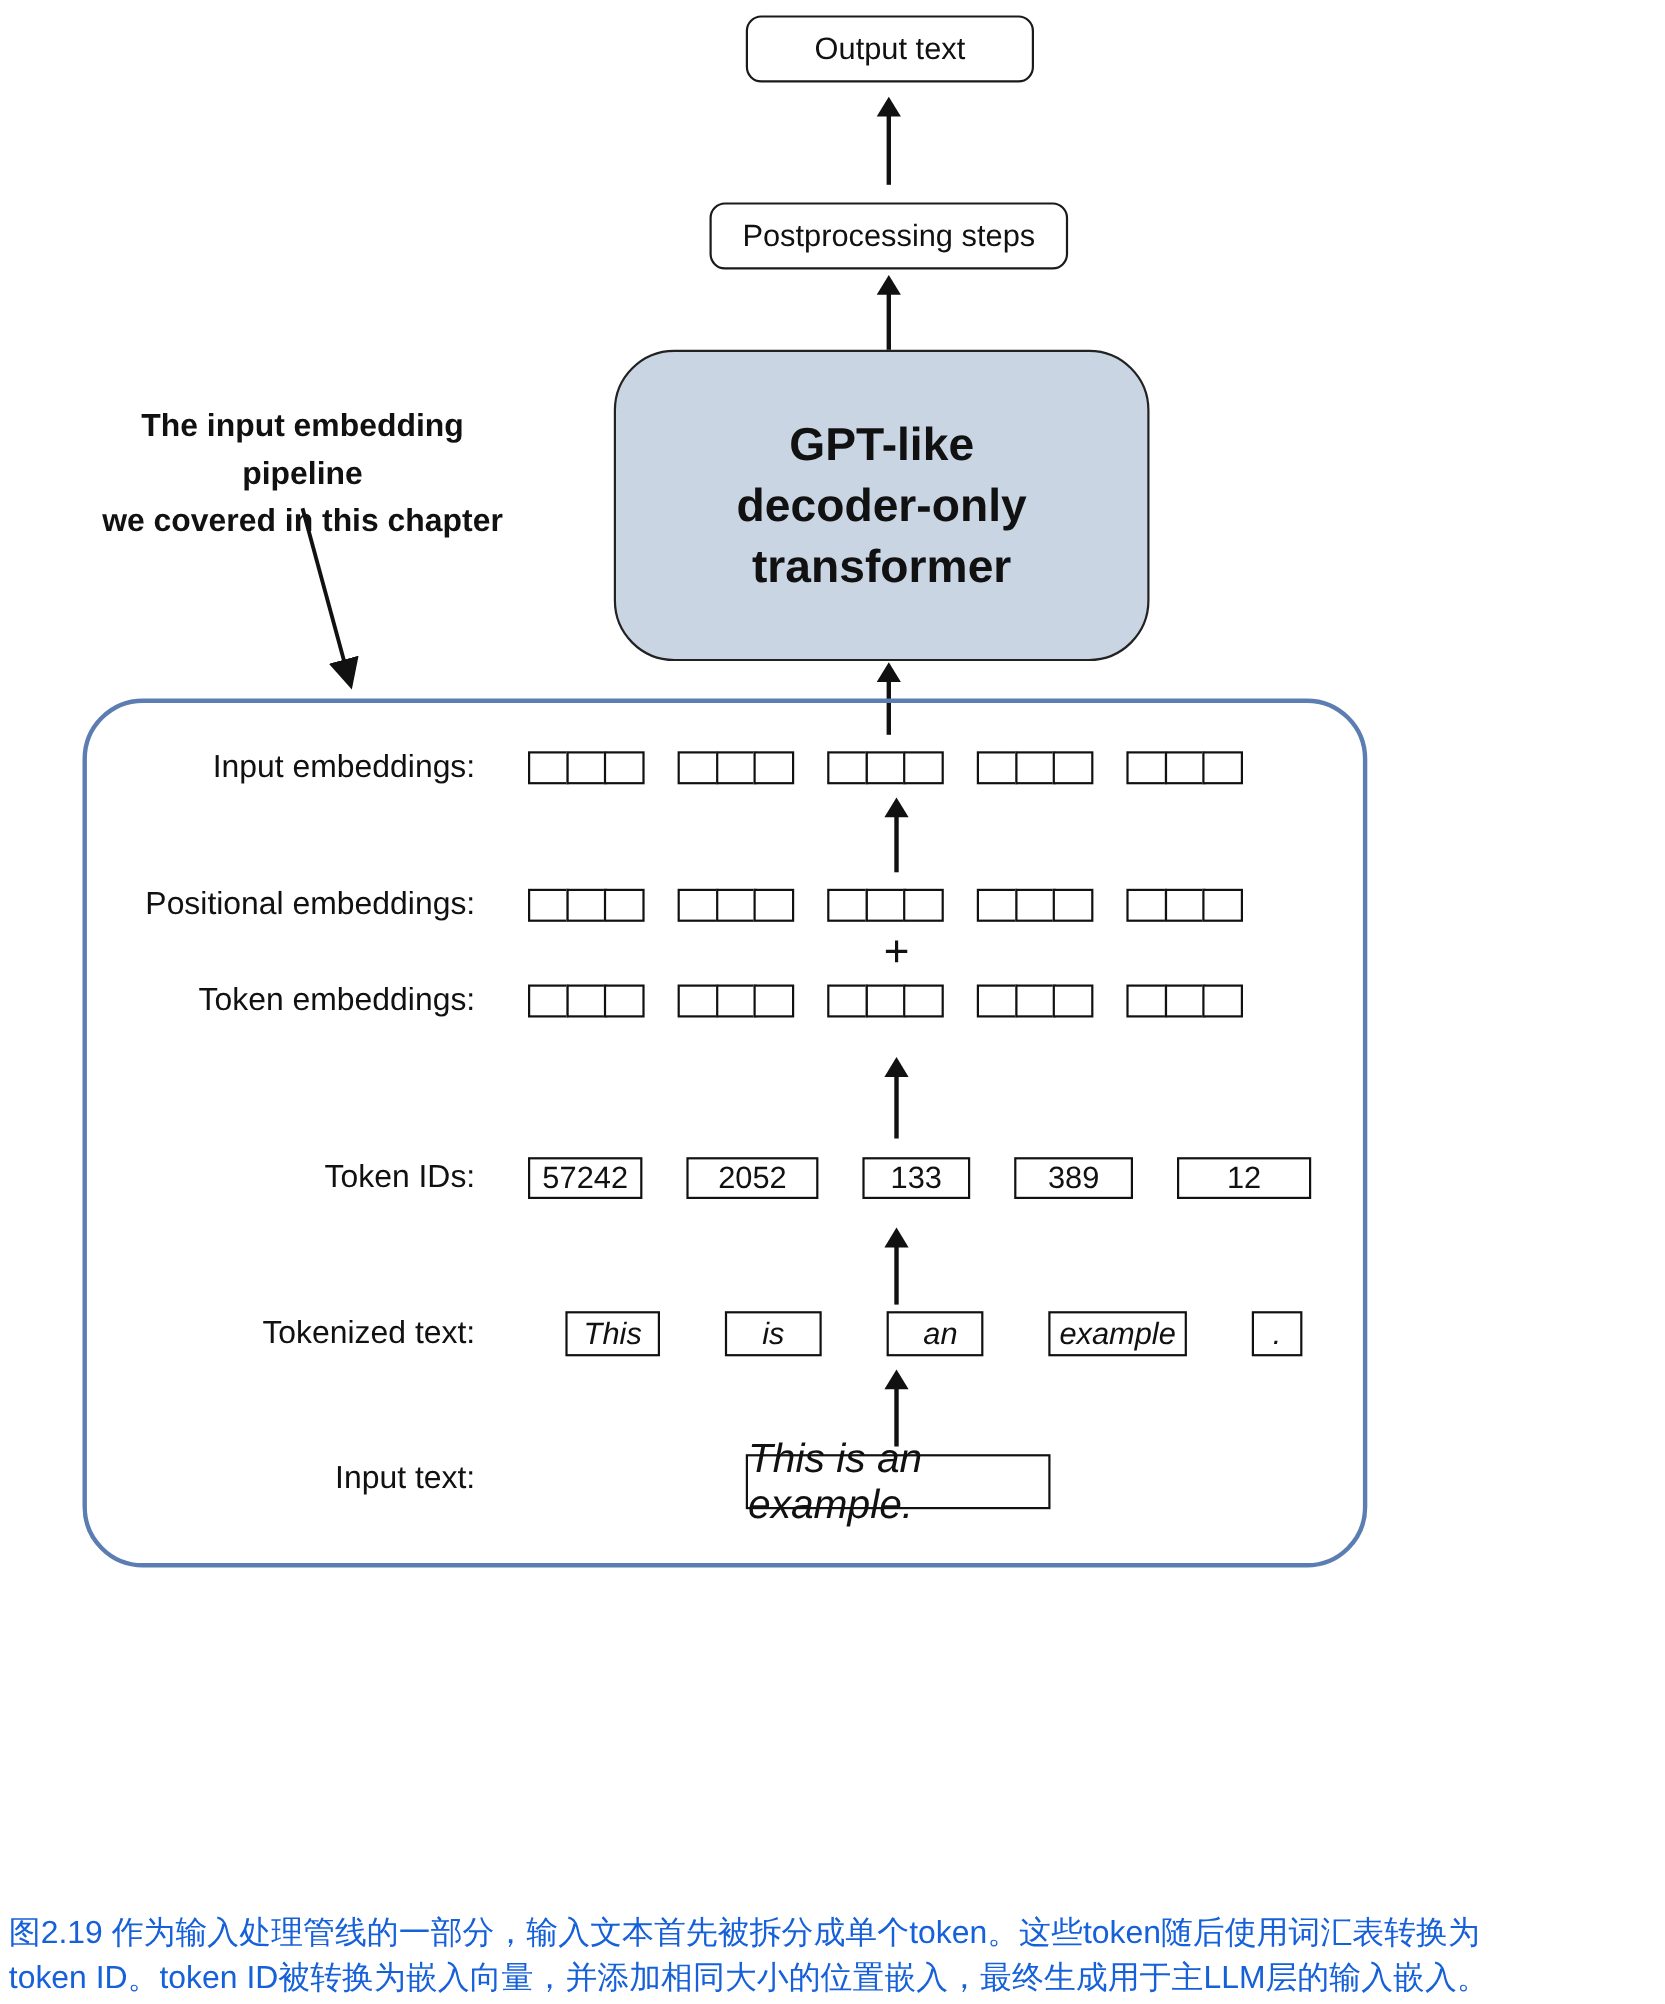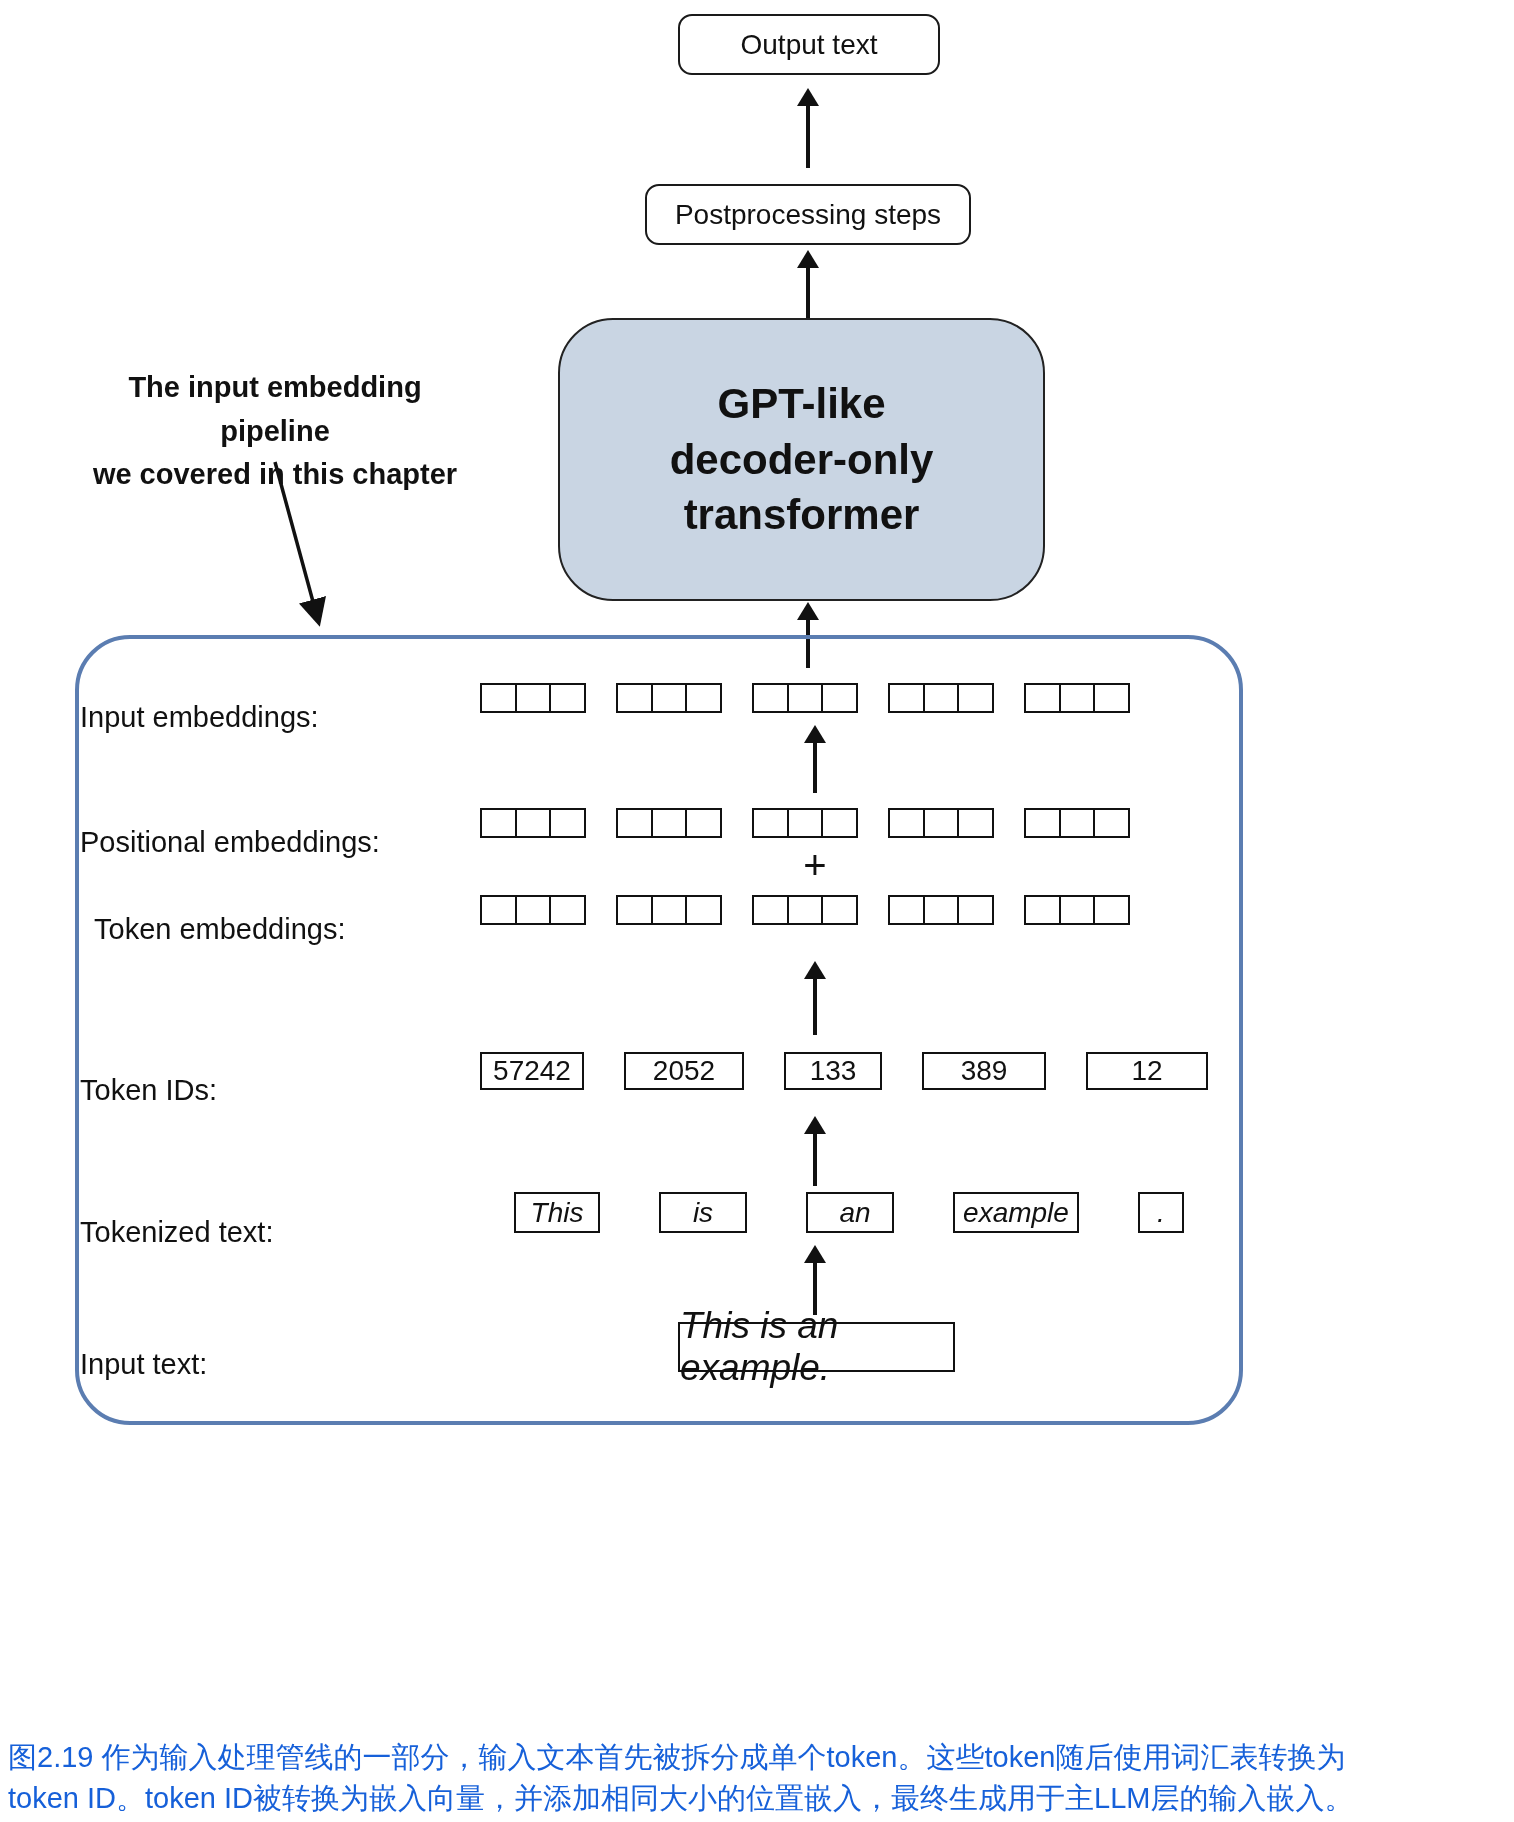--- a/index.html
+++ b/index.html
@@ -21,35 +21,35 @@
     display: flex; flex-direction: column; align-items: center; justify-content: center;
     font-weight: bold; font-size: 42px; line-height: 1.32;
   }
 
   
   .container-frame {
     position: absolute; left: 75px; top: 635px; width: 1168px; height: 790px;
     border: 4px solid var(--frame-border, #5b7db1); border-radius: 55px; background: transparent;
   }
 
-  .row-label { position: absolute; left: 80px; width: 352px; text-align: left; font-size: 29px; white-space: nowrap; margin-top: 20px; }
+  .row-label { position: absolute; left: 80px; width: 352px; text-align: right; font-size: 29px; white-space: nowrap; }
 
   
   .emb-row { position: absolute; left: 480px; display: flex; gap: 30px; }
   .emb-group { display: flex; }
   .emb-cell { width: 37px; height: 30px; border: 2.5px solid #111; background: #fff; }
   .emb-cell + .emb-cell { margin-left: -2.5px; }
 
   
   .id-row { position: absolute; left: 480px; top: 1052px; display: flex; gap: 40px; }
   .id-box { height: 38px; border: 2.5px solid #111; background:#fff; display: flex; align-items: center; justify-content: center; font-size: 28px; }
   .id-box:nth-child(1) { width: 104px; }
   .id-box:nth-child(2) { width: 120px; }
   .id-box:nth-child(3) { width: 98px; }
-  .id-box:nth-child(4) { width: 124px; }
+  .id-box:nth-child(4) { width: 108px; }
   .id-box:nth-child(5) { width: 122px; }
 
   
   .tok-row { position: absolute; left: 514px; top: 1192px; display: flex; gap: 59px; }
   .tok-box { height: 41px; border: 2.5px solid #111; background:#fff; display: flex; align-items: center; justify-content: center; font-size: 28px; font-style: italic; }
   .tok-box:nth-child(1) { width: 86px; }
   .tok-box:nth-child(2) { width: 88px; }
   .tok-box:nth-child(3) { width: 88px; padding-left: 10px; }
   .tok-box:nth-child(4) { width: 126px; }
   .tok-box:nth-child(5) { width: 46px; }

